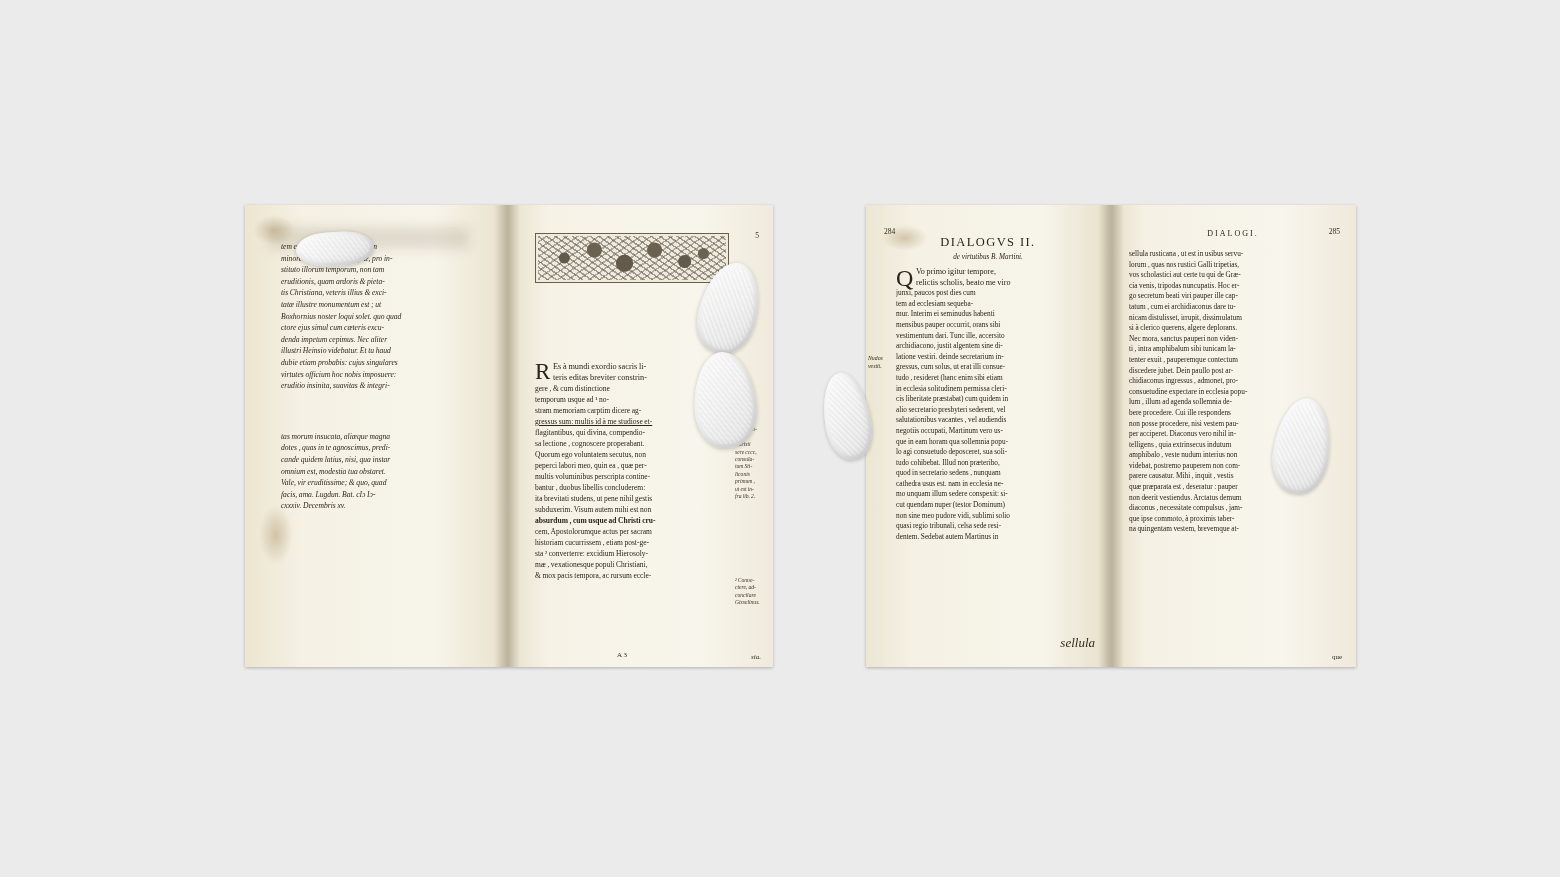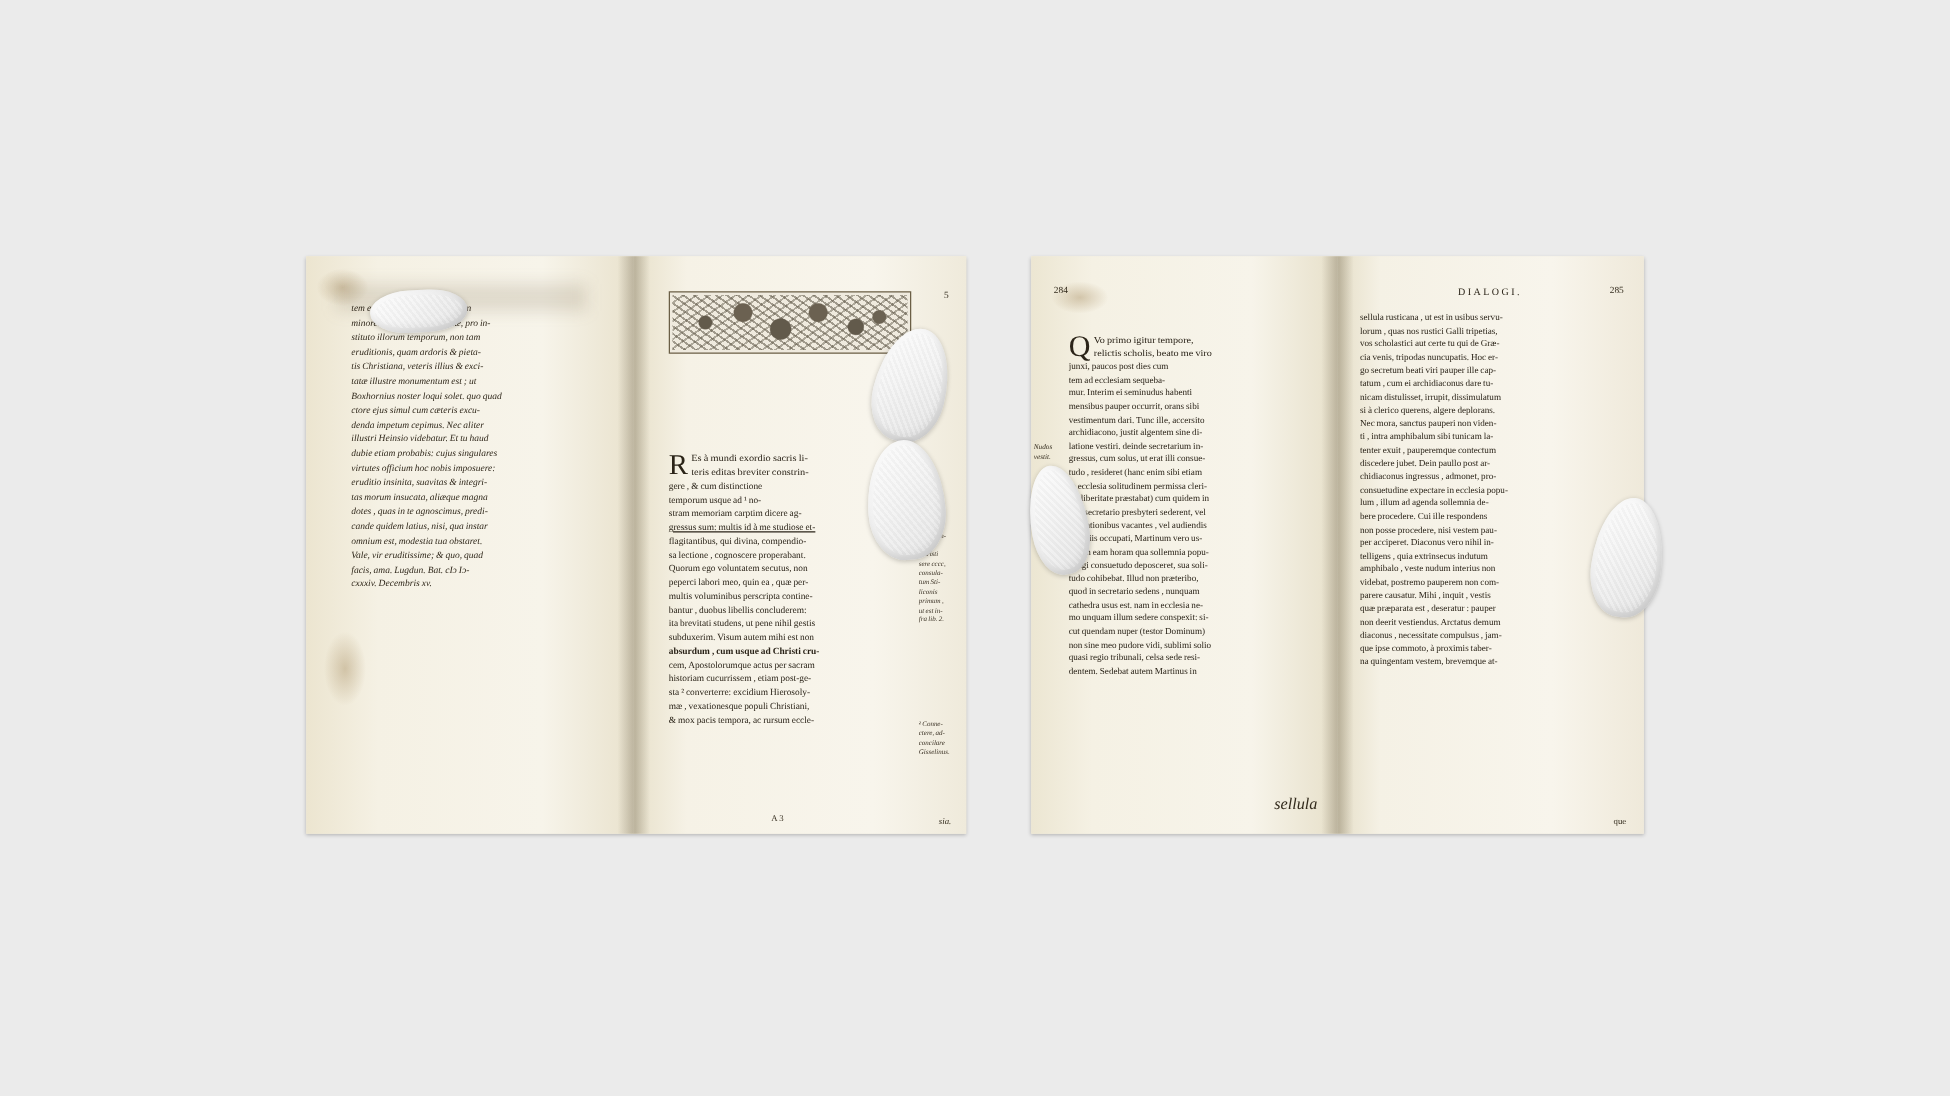--- a/index.html
+++ b/index.html
@@ -11,21 +11,21 @@
   }
   .stage{position:relative;width:1560px;height:877px;}
 
   
   .spread{
     position:absolute;
     background:#f4f0e2;
     box-shadow:0 1px 3px rgba(0,0,0,.25);
   }
   #spread-left{left:245px;top:205px;width:528px;height:462px;}
-  #spread-right{left:825px;top:205px;width:490px;height:462px;text-decoration:underline;}
+  #spread-right{left:866px;top:205px;width:490px;height:462px;text-decoration:underline;}
 
   
   .page{
     position:absolute;top:0;height:100%;
     background:linear-gradient(90deg,#efe9d6 0%,#f6f2e6 18%,#f7f4e9 70%,#eee8d6 100%);
   }
   .page.verso{left:0;}
   .page.recto{right:0;}
 
   #spread-left .verso{width:262px;background:linear-gradient(90deg,#ece5d0 0%,#f5f1e4 22%,#f7f4ea 72%,#e9e2cd 100%);}
@@ -202,21 +202,21 @@
         <span class="tline" style="transform: scaleX(1);">eruditionis, quam ardoris &amp; pieta-</span>
         <span class="tline" style="transform: scaleX(1);">tis Christiana, veteris illius &amp; exci-</span>
         <span class="tline" style="transform: scaleX(1);">tatæ illustre monumentum est ; ut</span>
         <span class="tline" style="transform: scaleX(1);">Boxhornius noster loqui solet. quo quad</span>
         <span class="tline" style="transform: scaleX(1);">ctore ejus simul cum cæteris excu-</span>
         <span class="tline" style="transform: scaleX(1);">denda impetum cepimus. Nec aliter</span>
         <span class="tline" style="transform: scaleX(1);">illustri Heinsio videbatur. Et tu haud</span>
         <span class="tline" style="transform: scaleX(1);">dubie etiam probabis: cujus singulares</span>
         <span class="tline" style="transform: scaleX(1);">virtutes officium hoc nobis imposuere:</span>
         <span class="tline" style="transform: scaleX(1);">eruditio insinita, suavitas &amp; integri-</span>
-        <span class="tline" style="transform: scaleX(1);">tas morum insucata, aliæque magna</span>
+        <span class="tline" style="transform: scaleX(1); margin-top: 39px;">tas morum insucata, aliæque magna</span>
         <span class="tline" style="transform: scaleX(1);">dotes , quas in te agnoscimus, predi-</span>
         <span class="tline" style="transform: scaleX(1);">cande quidem latius, nisi, qua instar</span>
         <span class="tline" style="transform: scaleX(1);">omnium est, modestia tua obstaret.</span>
         <span class="tline" style="transform: scaleX(1);">Vale, vir eruditissime; &amp; quo, quad</span>
         <span class="tline" style="transform: scaleX(1);">facis, ama. Lugdun. Bat. cIɔ Iɔ-</span>
         <span class="tline" style="transform: scaleX(1);">cxxxiv. Decembris xv.</span>
       </div>
 
     </div>
 
@@ -282,20 +282,24 @@
   <div class="glove" id="glove-left-top"></div>
   <div class="glove" id="glove-left-bottom"></div>
   <div class="glove" id="glove-left-thumb"></div>
 
   <div class="spread" id="spread-right">
 
     <div class="page verso">
       <div class="foxing" style="left:16px;top:20px;width:46px;height:26px;"></div>
       <div id="rp-left-num">284</div>
 
+      <div id="dial-head">
+        <div class="dh-main">DIALOGVS II.</div>
+        <div class="dh-sub">de virtutibus B. Martini.</div>
+      </div>
 
       <div id="margin-r">
         <span class="tline ital">Nudos</span>
         <span class="tline ital">vestit.</span>
       </div>
 
       <div class="col" id="body-r1">
         <span class="dropcap-q">Q</span>
         <span class="tline" style="transform: scaleX(1.11765);">Vo primo igitur tempore,</span>
         <span class="tline" style="transform: scaleX(1.11765);">relictis scholis, beato me viro</span>

